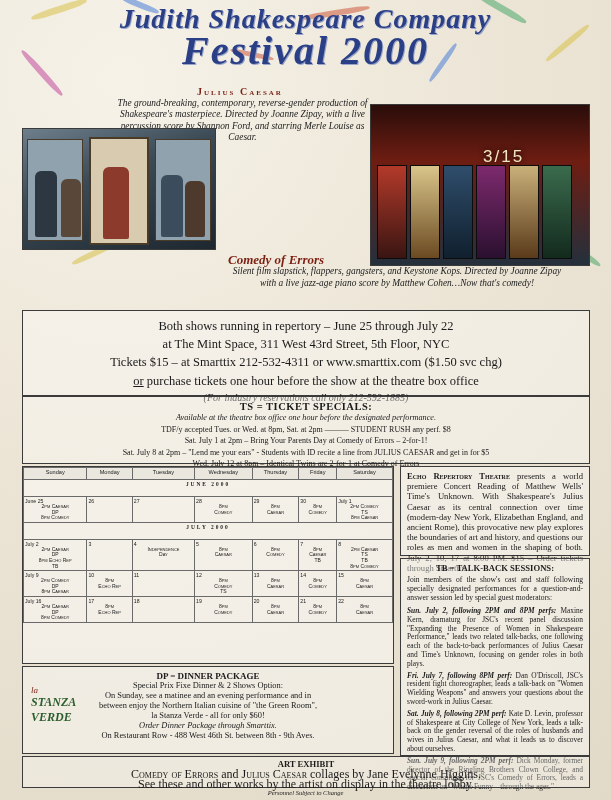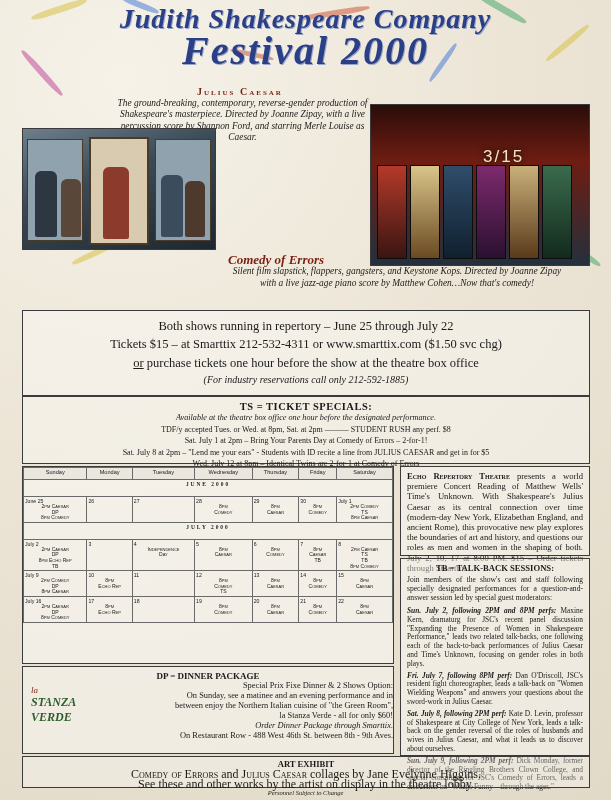--- a/index.html
+++ b/index.html
@@ -100,21 +100,21 @@
   .echobox .nm{font-variant:small-caps;font-weight:bold;}
 
   .tbbox{left:400px;top:558px;width:188px;height:196px;background:rgba(255,255,255,.4);}
   .tbbox .h{font-size:8.6px;font-weight:bold;text-align:center;margin-top:4px;font-variant:small-caps;}
   .tbbox .intro{font-size:7.6px;line-height:9px;padding:2px 6px;text-align:justify;}
   .tbbox .item{font-size:7.4px;line-height:8.8px;padding:3px 6px 0 6px;text-align:justify;}
   .tbbox .dt{font-weight:bold;font-style:italic;}
 
   .dpbox{left:22px;top:666px;width:370px;height:86px;background:rgba(255,255,255,.4);}
   .dpbox .h{font-size:9px;font-weight:bold;text-align:center;margin-top:4px;}
-  .dpbox .l{font-size:8.4px;line-height:10px;text-align:right;}
+  .dpbox .l{font-size:8.4px;line-height:10px;text-align:center;}
   .logo{position:absolute;left:8px;top:18px;width:60px;height:46px;}
   .logo .sc1{font-family:"Liberation Serif",serif;font-style:italic;font-size:9px;color:#7a1f12;}
   .logo .sc2{font-family:"Liberation Serif",serif;font-style:italic;font-size:12px;color:#2b5e2b;font-weight:bold;}
 
   .artbox{left:22px;top:756px;width:566px;height:30px;background:rgba(255,255,255,.3);text-align:center;}
   .artbox .h{font-size:8.6px;font-weight:bold;font-variant:small-caps;margin-top:2px;}
   .artbox .l{font-size:12px;line-height:10px;}
   .sc{font-variant:small-caps;}
 
   .footer{position:absolute;left:0;top:789px;width:611px;text-align:center;font-size:6.5px;font-style:italic;}
@@ -164,20 +164,21 @@
     <div class="panel" style="left:105px;background:linear-gradient(#7d2a6d,#2a1030);"></div>
     <div class="panel" style="left:138px;background:linear-gradient(#c9b07a,#5a3a1a);"></div>
     <div class="panel" style="left:171px;background:linear-gradient(#3a6b4d,#132a1d);"></div>
   </div>
 
   <div class="coe-head">Comedy of Errors</div>
   <div class="coe-body">Silent film slapstick, flappers, gangsters, and Keystone Kops. Directed by Joanne Zipay with a live jazz-age piano score by Matthew Cohen…Now that's comedy!</div>
 
   <div class="box runbox">
     <div class="l1">Both shows running in repertory – June 25 through July 22</div>
+    <div class="l2">at The Mint Space, 311 West 43rd Street, 5th Floor, NYC</div>
     <div class="l3">Tickets $15 – at Smarttix 212-532-4311 or www.smarttix.com ($1.50 svc chg)</div>
     <div class="l4"><u>or</u><span> purchase tickets one hour before the show at the theatre box office</span></div>
     <div class="l5">(For industry reservations call only 212-592-1885)</div>
   </div>
 
   <div class="box tsbox">
     <div class="h">TS = TICKET SPECIALS:</div>
     <div class="sub">Available at the theatre box office one hour before the designated performance.</div>
     <div class="row">TDF/y accepted Tues. or Wed. at 8pm, Sat. at 2pm ——— STUDENT RUSH any perf. $8</div>
     <div class="row">Sat. July 1 at 2pm – Bring Your Parents Day at Comedy of Errors – 2-for-1!</div>

